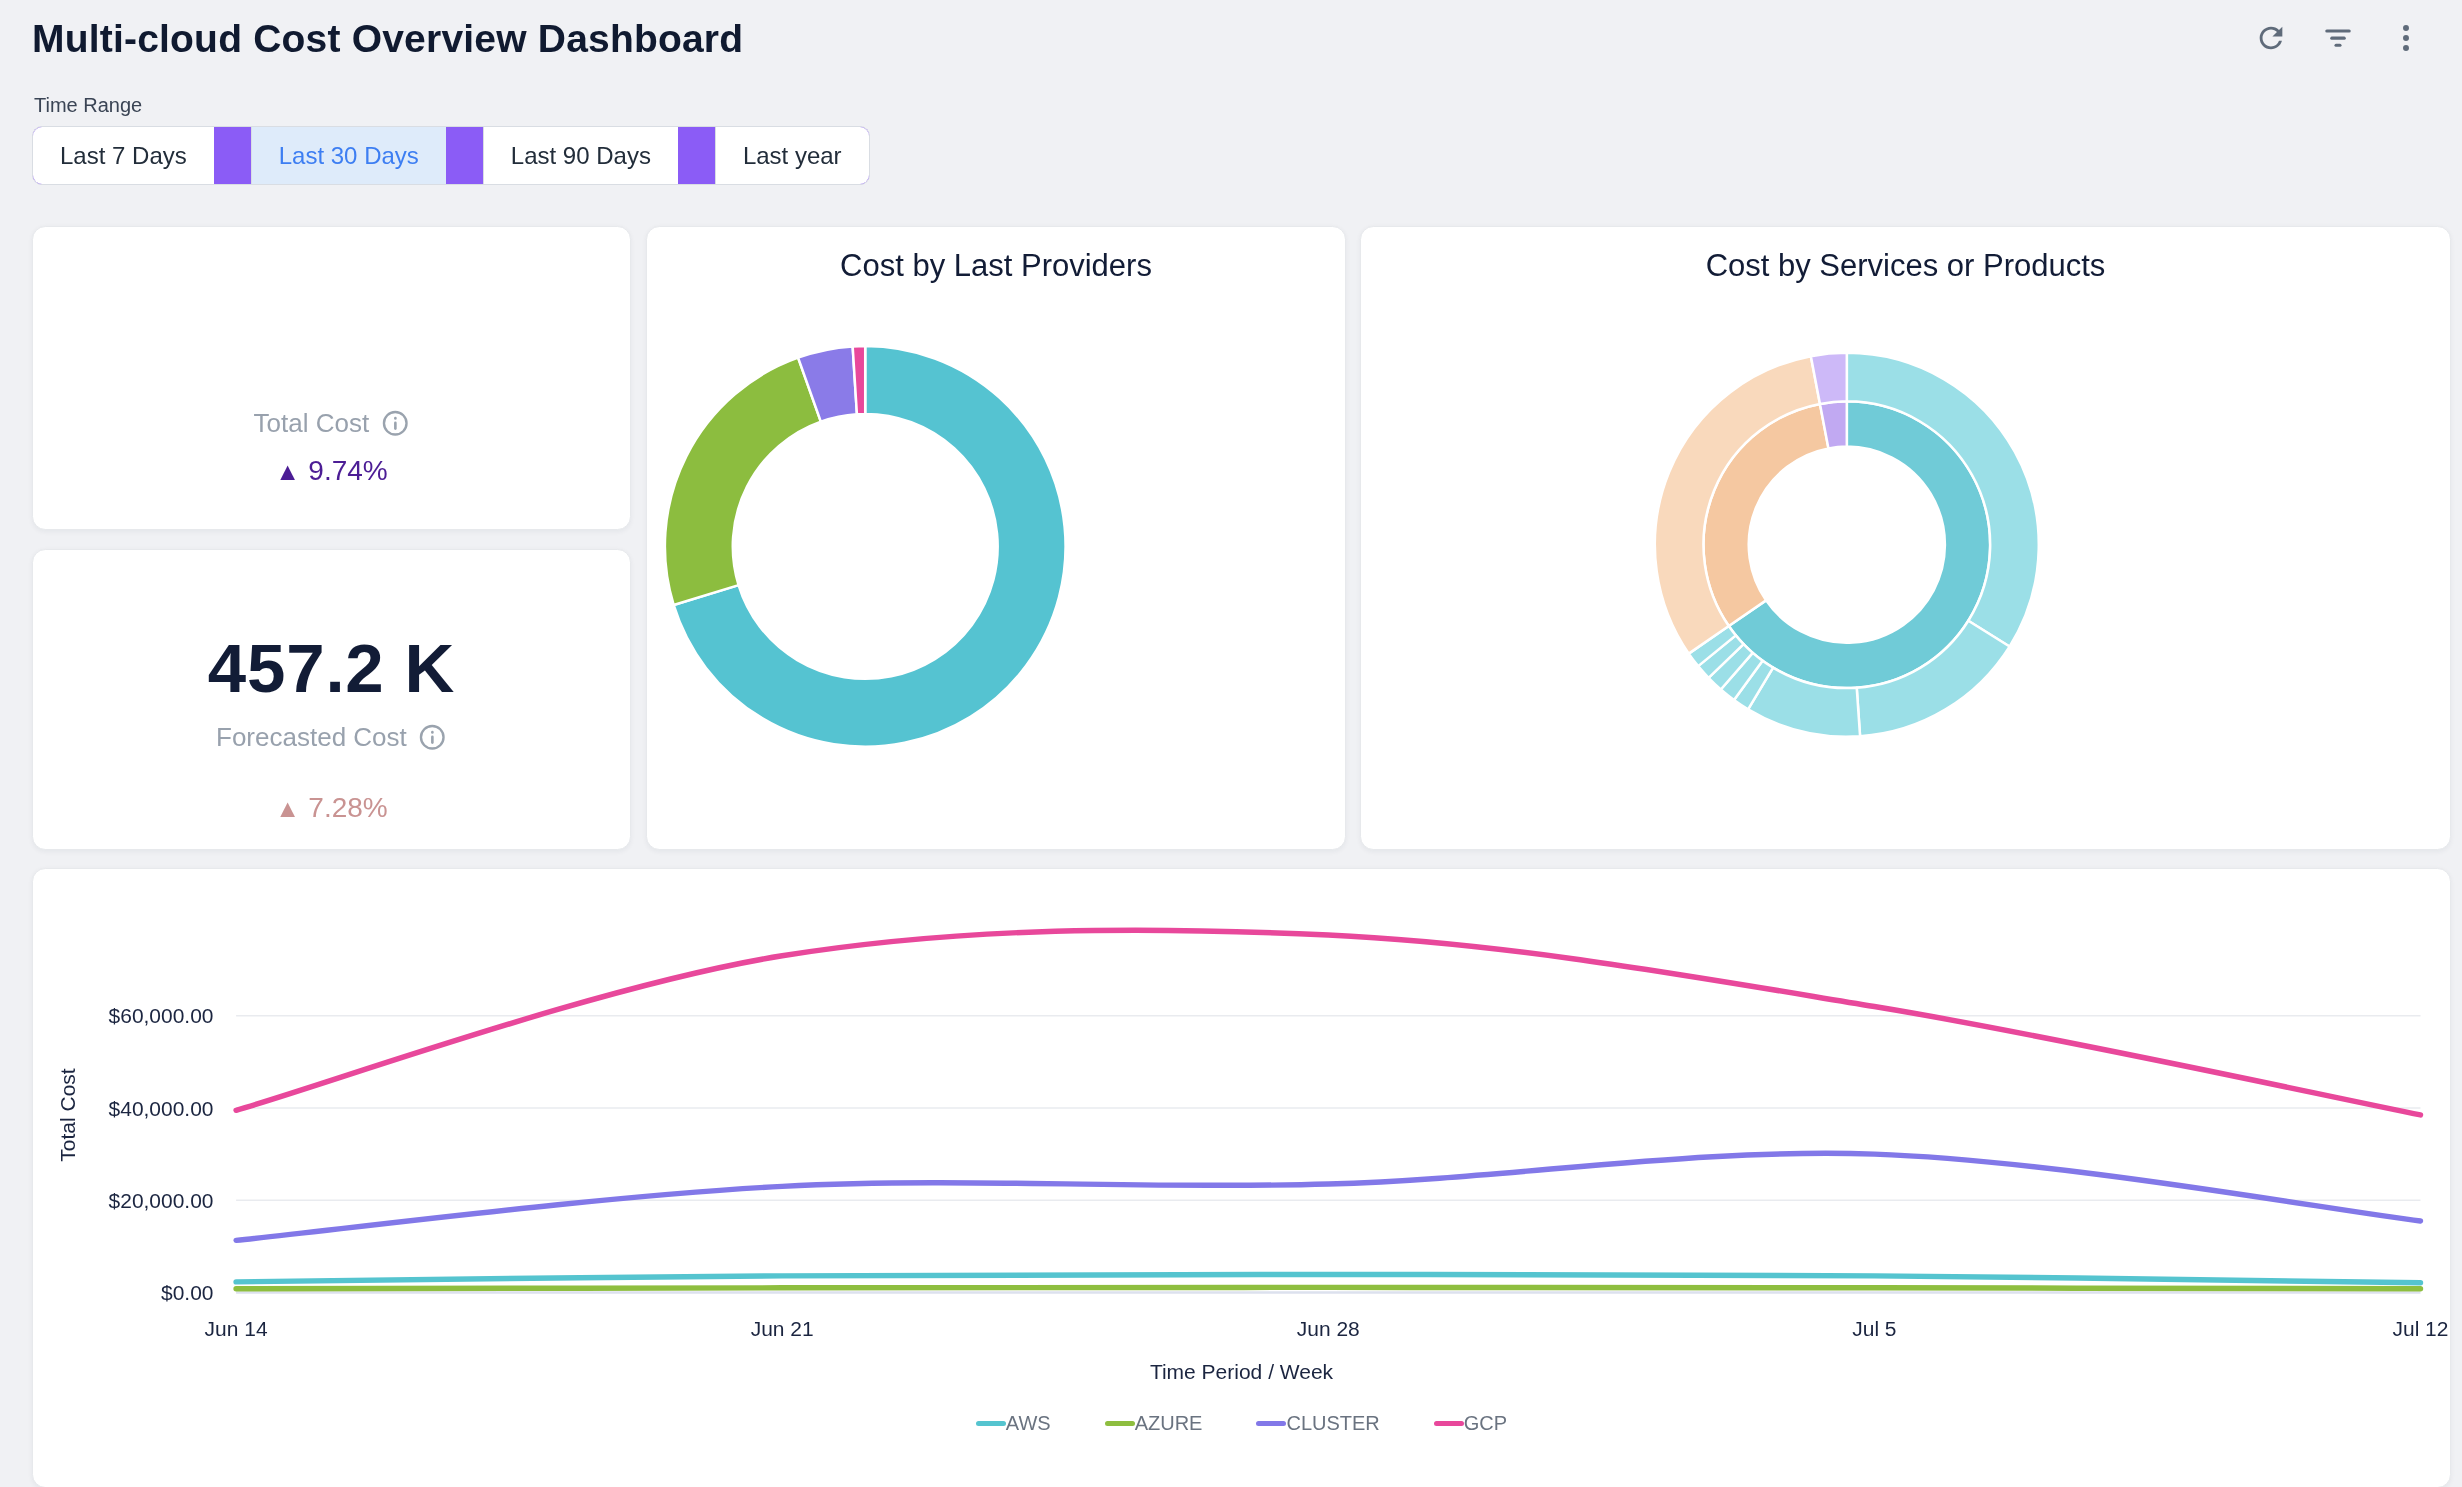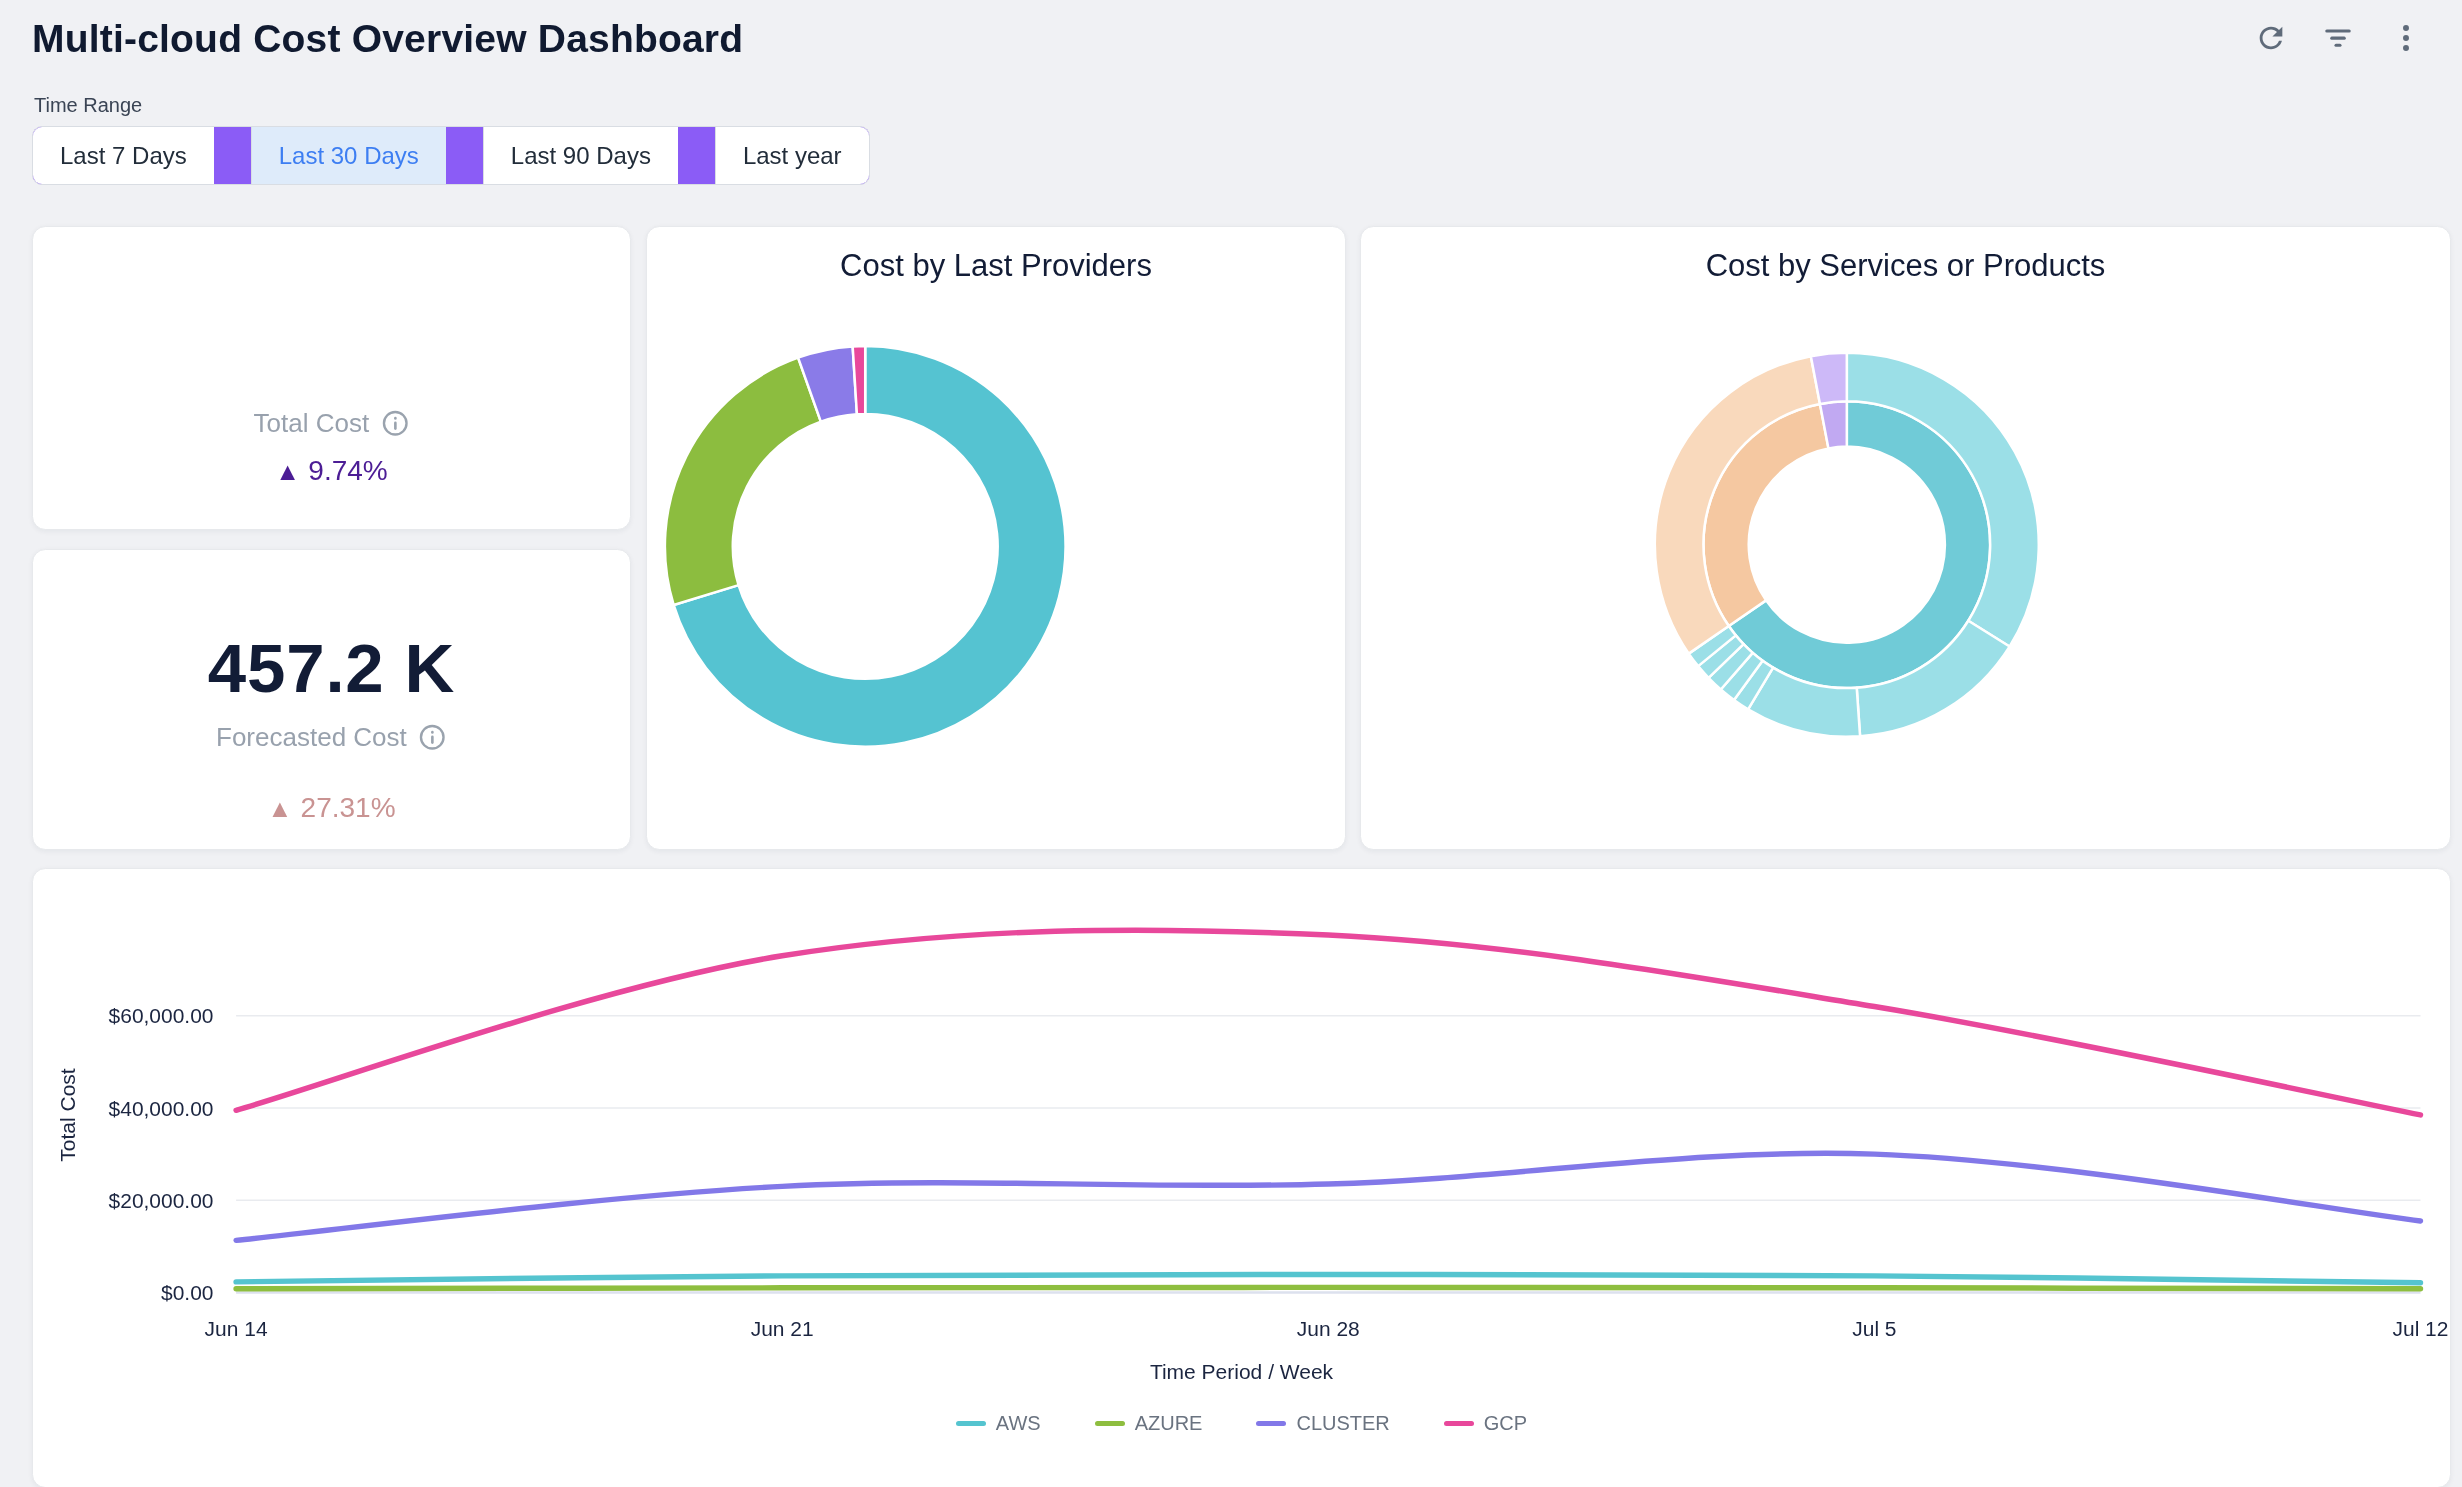--- a/index.html
+++ b/index.html
@@ -51,21 +51,21 @@
   .legend-dot{width:17px;height:17px;border-radius:50%;margin:3.4px 10px 0 0;flex:none;}
   .legend-text{display:block;max-width:122px;}
 
   
   .trend-ylabel{position:absolute;left:-91px;top:234px;width:252px;text-align:center;
                 font-size:21px;font-weight:500;color:#1B2540;transform:rotate(-90deg);}
   .trend-xlabel{position:absolute;left:0;right:0;top:491px;text-align:center;
                 font-size:21px;font-weight:500;color:#1B2540;}
   .trend-legend{position:absolute;left:0;right:0;top:543px;display:flex;justify-content:center;
                 gap:54px;align-items:center;}
-  .tl-item{display:flex;align-items:center;gap:10px;font-size:20px;color:#6A7380;cursor:pointer;}
+  .tl-item{display:flex;align-items:center;font-size:20px;color:#6A7380;cursor:pointer;}
   .tl-swatch{width:30px;height:5.9px;border-radius:3.4px;}
   svg text{font-family:"Liberation Sans",sans-serif;}
 </style>
 </head>
 <body>
 
 <div class="stage">
 
   <h1 class="page-title">Multi-cloud Cost Overview Dashboard</h1>
 
@@ -118,21 +118,21 @@
     <div class="kpi-value">457.2 K</div>
     <div class="kpi-label-row">
       <span>Forecasted Cost</span>
       <svg viewBox="0 0 24 24" width="28.5" height="28.5">
         <circle cx="12" cy="12" r="9.5" fill="none" stroke="#9AA3AE" stroke-width="2"></circle>
         <rect x="11" y="6.6" width="2.2" height="2.4" rx="1.1" fill="#9AA3AE"></rect>
         <rect x="11" y="10.6" width="2.2" height="7" rx="1.1" fill="#9AA3AE"></rect>
       </svg>
     </div>
     <div class="kpi-delta" style="color: rgb(201, 147, 146);">
-      <span class="arrow">▲</span><span>27.31%</span>
+      <span class="arrow">▲</span><span>7.28%</span>
     </div>
   </section>
 
   <section class="card card-donut">
     <div class="card-title">Cost by Last Providers</div>
     <div id="donut-chart" class="chart-area"><svg viewBox="0 0 832 742" width="698" height="622">
           <path d="M 260 142 A 239 239 0 1 1 31.433408905710735 450.84492419307196 L 108.89740002971672 427.1736318933279 A 158 158 0 1 0 260 223 Z" fill="#55C3D1" stroke="#ffffff" stroke-width="3" stroke-linejoin="round"></path>
           <path d="M 31.433408905710735 450.84492419307196 A 239 239 0 0 1 179.88995217931736 155.82588905878202 L 207.04021943235205 232.14012749492704 A 158 158 0 0 0 108.89740002971672 427.1736318933279 Z" fill="#8CBD3F" stroke="#ffffff" stroke-width="3" stroke-linejoin="round"></path>
           <path d="M 179.88995217931736 155.82588905878202 A 239 239 0 0 1 244.99306583249393 142.4716119056431 L 250.07909791436836 223.3117769083331 A 158 158 0 0 0 207.04021943235205 232.14012749492704 Z" fill="#8A7BE8" stroke="#ffffff" stroke-width="3" stroke-linejoin="round"></path>
           <path d="M 244.99306583249393 142.4716119056431 A 239 239 0 0 1 259.99999999999994 142 L 259.99999999999994 223 A 158 158 0 0 0 250.07909791436836 223.3117769083331 Z" fill="#E8489B" stroke="#ffffff" stroke-width="3" stroke-linejoin="round"></path>

